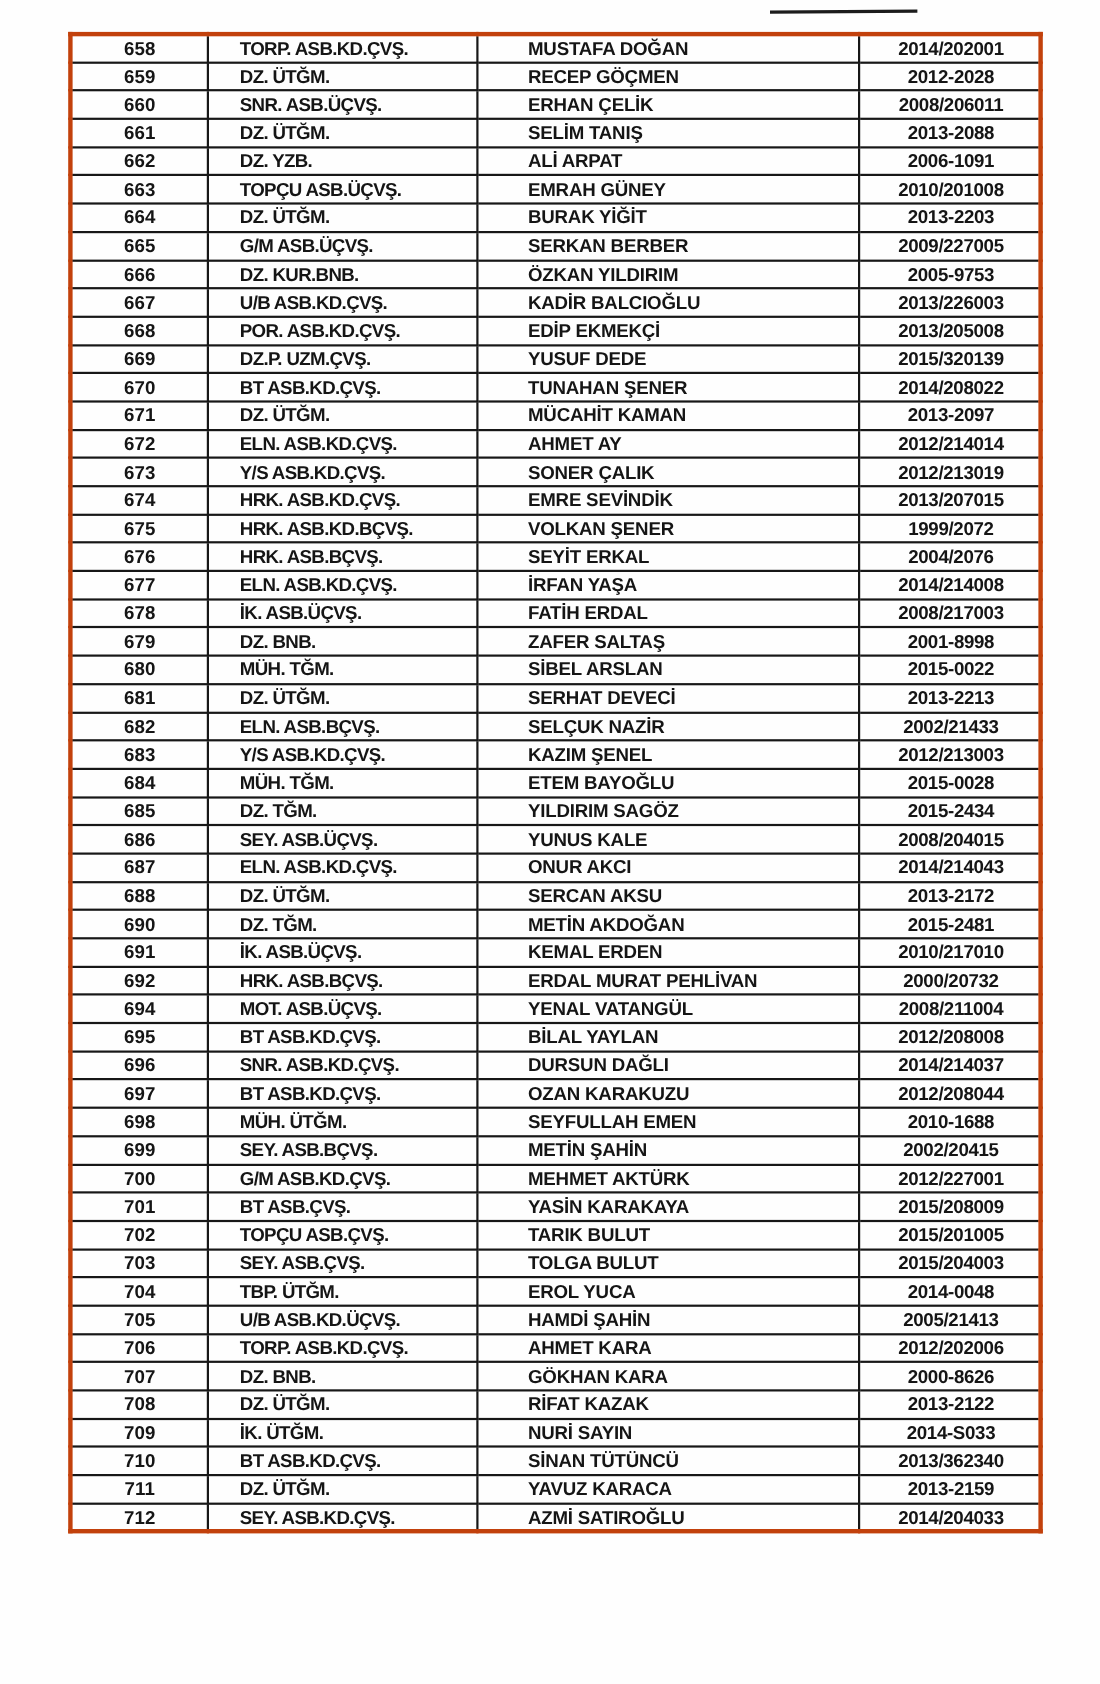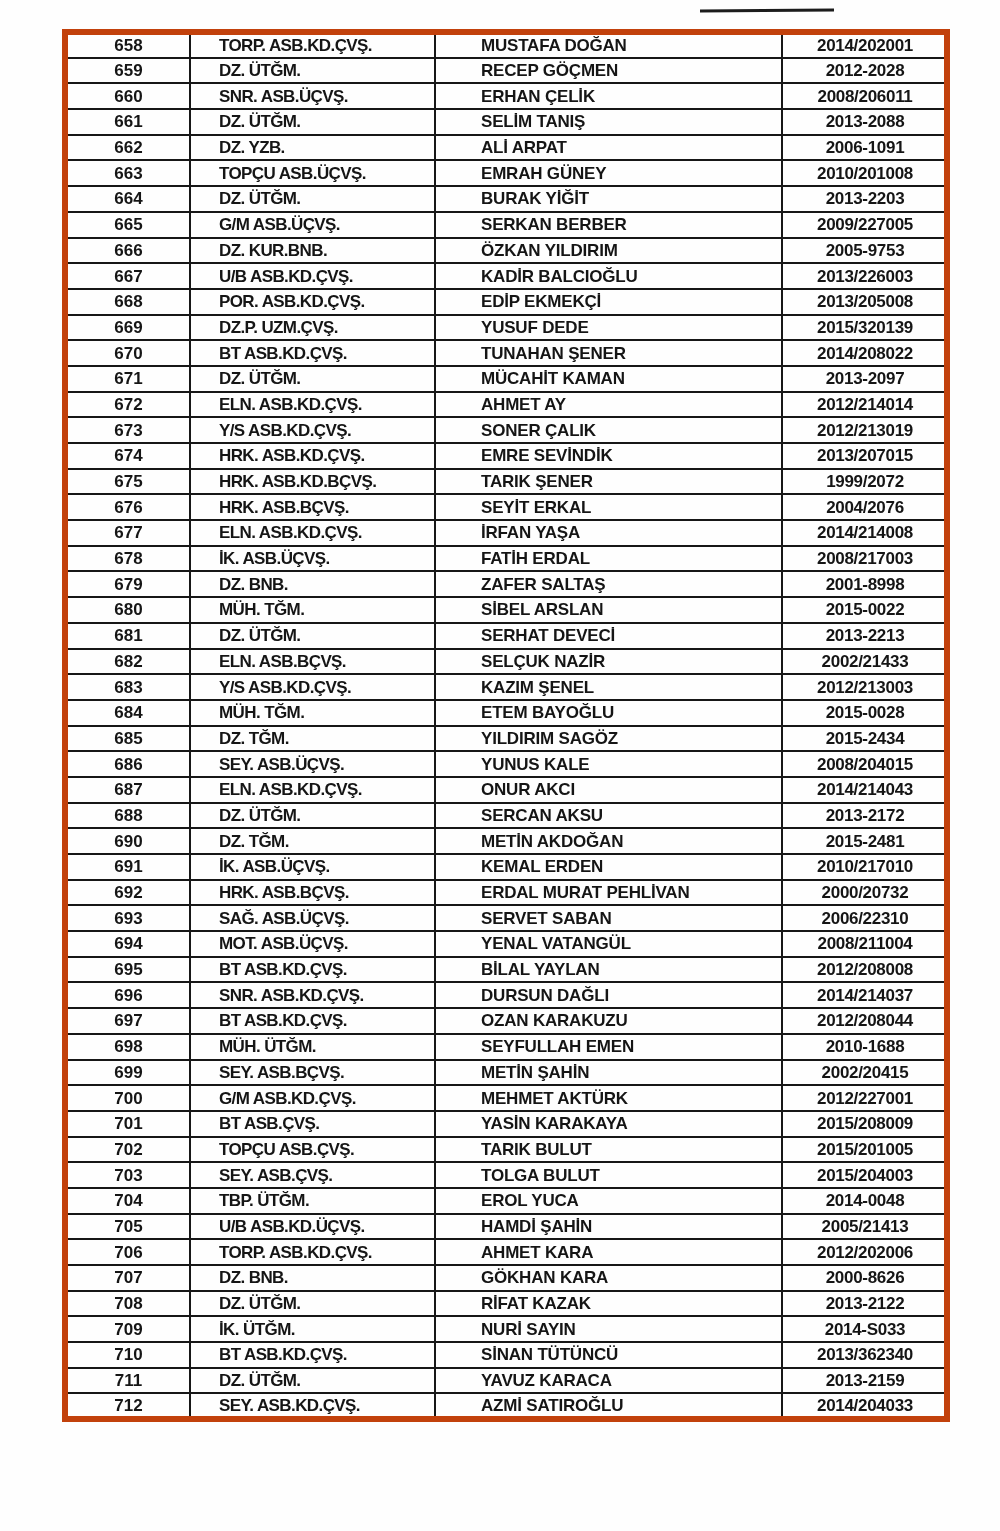--- a/index.html
+++ b/index.html
@@ -27,21 +27,21 @@
     height: 3px;
     background: #1c1c1c;
     transform: rotate(-0.4deg);
   }
   table.personnel-table {
     position: absolute;
     left: 62px;
     top: 29px;
     border-collapse: collapse;
     table-layout: fixed;
-    border: 6px solid #c2410c;
+    border: 4px solid #c2410c;
   }
   .personnel-table td {
     border: 2px solid #171717;
     height: 25.7px;
     padding: 0 2px 0 5px;
     font-size: 17px;
     font-weight: bold;
     letter-spacing: -0.6px;
     color: #151515;
     white-space: nowrap;
@@ -169,21 +169,21 @@
         </tr>
         <tr>
           <td class="c-no">674</td>
           <td class="c-rank">HRK. ASB.KD.ÇVŞ.</td>
           <td class="c-name">EMRE SEVİNDİK</td>
           <td class="c-reg">2013/207015</td>
         </tr>
         <tr>
           <td class="c-no">675</td>
           <td class="c-rank">HRK. ASB.KD.BÇVŞ.</td>
-          <td class="c-name">TARIK ŞENER</td>
+          <td class="c-name">VOLKAN ŞENER</td>
           <td class="c-reg">1999/2072</td>
         </tr>
         <tr>
           <td class="c-no">676</td>
           <td class="c-rank">HRK. ASB.BÇVŞ.</td>
           <td class="c-name">SEYİT ERKAL</td>
           <td class="c-reg">2004/2076</td>
         </tr>
         <tr>
           <td class="c-no">677</td>
@@ -267,26 +267,20 @@
           <td class="c-no">691</td>
           <td class="c-rank">İK. ASB.ÜÇVŞ.</td>
           <td class="c-name">KEMAL ERDEN</td>
           <td class="c-reg">2010/217010</td>
         </tr>
         <tr>
           <td class="c-no">692</td>
           <td class="c-rank">HRK. ASB.BÇVŞ.</td>
           <td class="c-name">ERDAL MURAT PEHLİVAN</td>
           <td class="c-reg">2000/20732</td>
-        </tr>
-        <tr>
-          <td class="c-no">693</td>
-          <td class="c-rank">SAĞ. ASB.ÜÇVŞ.</td>
-          <td class="c-name">SERVET SABAN</td>
-          <td class="c-reg">2006/22310</td>
         </tr>
         <tr>
           <td class="c-no">694</td>
           <td class="c-rank">MOT. ASB.ÜÇVŞ.</td>
           <td class="c-name">YENAL VATANGÜL</td>
           <td class="c-reg">2008/211004</td>
         </tr>
         <tr>
           <td class="c-no">695</td>
           <td class="c-rank">BT  ASB.KD.ÇVŞ.</td>

